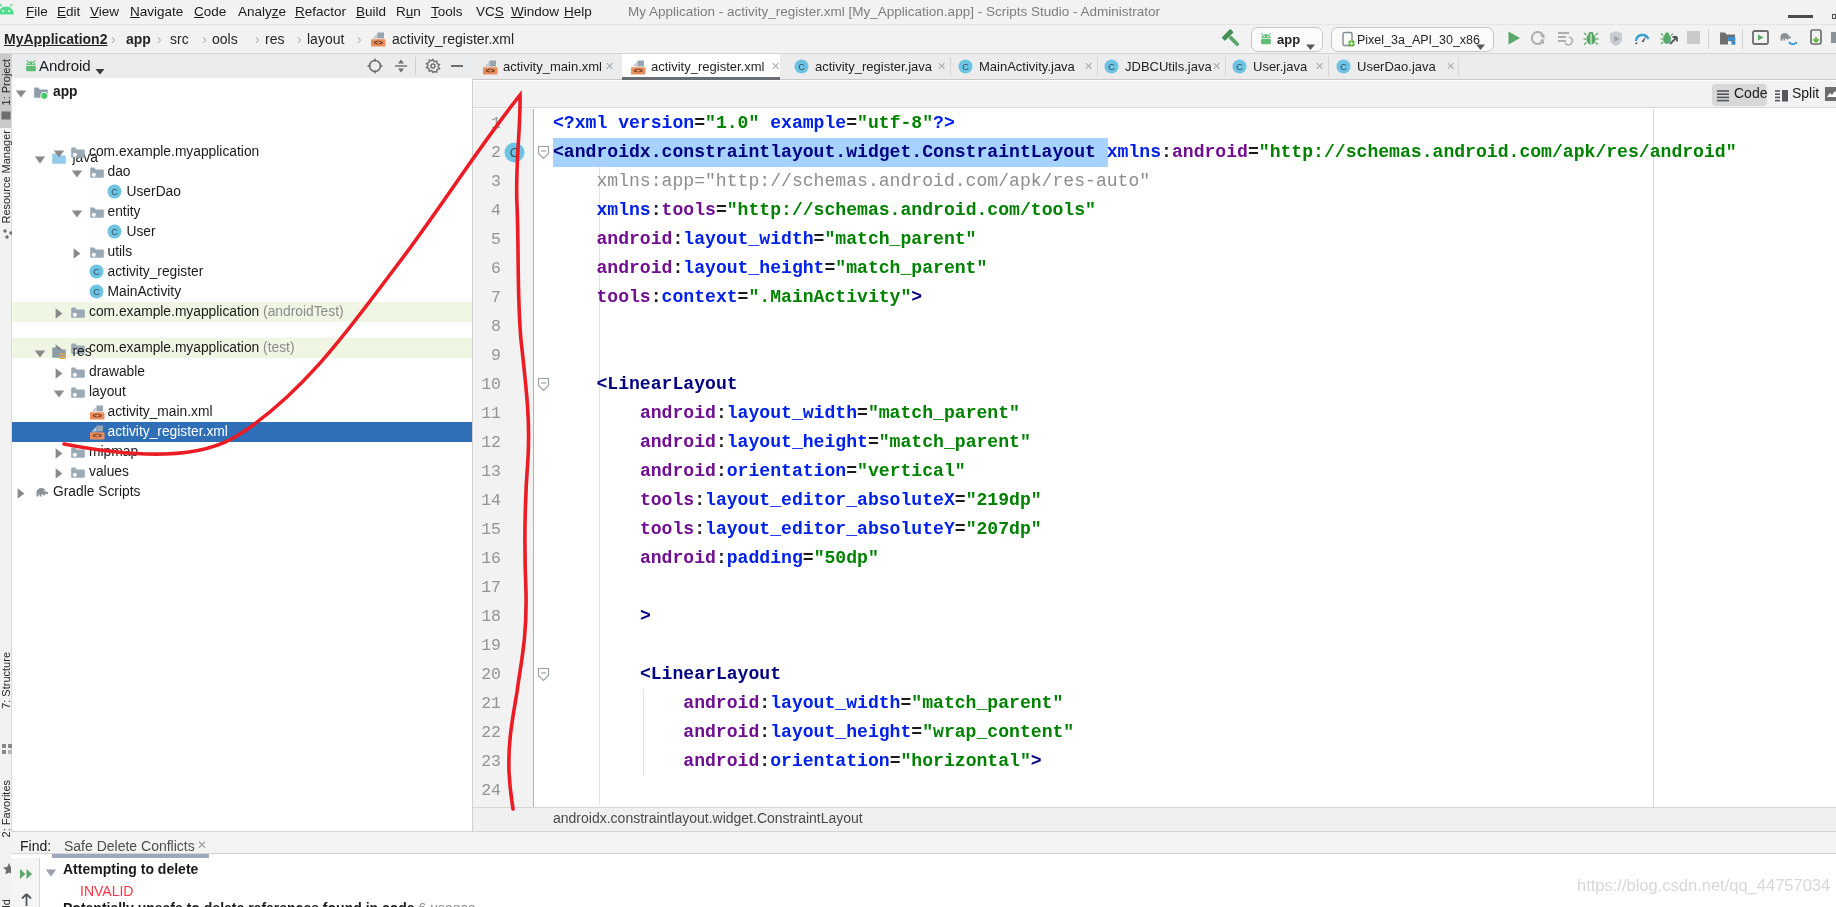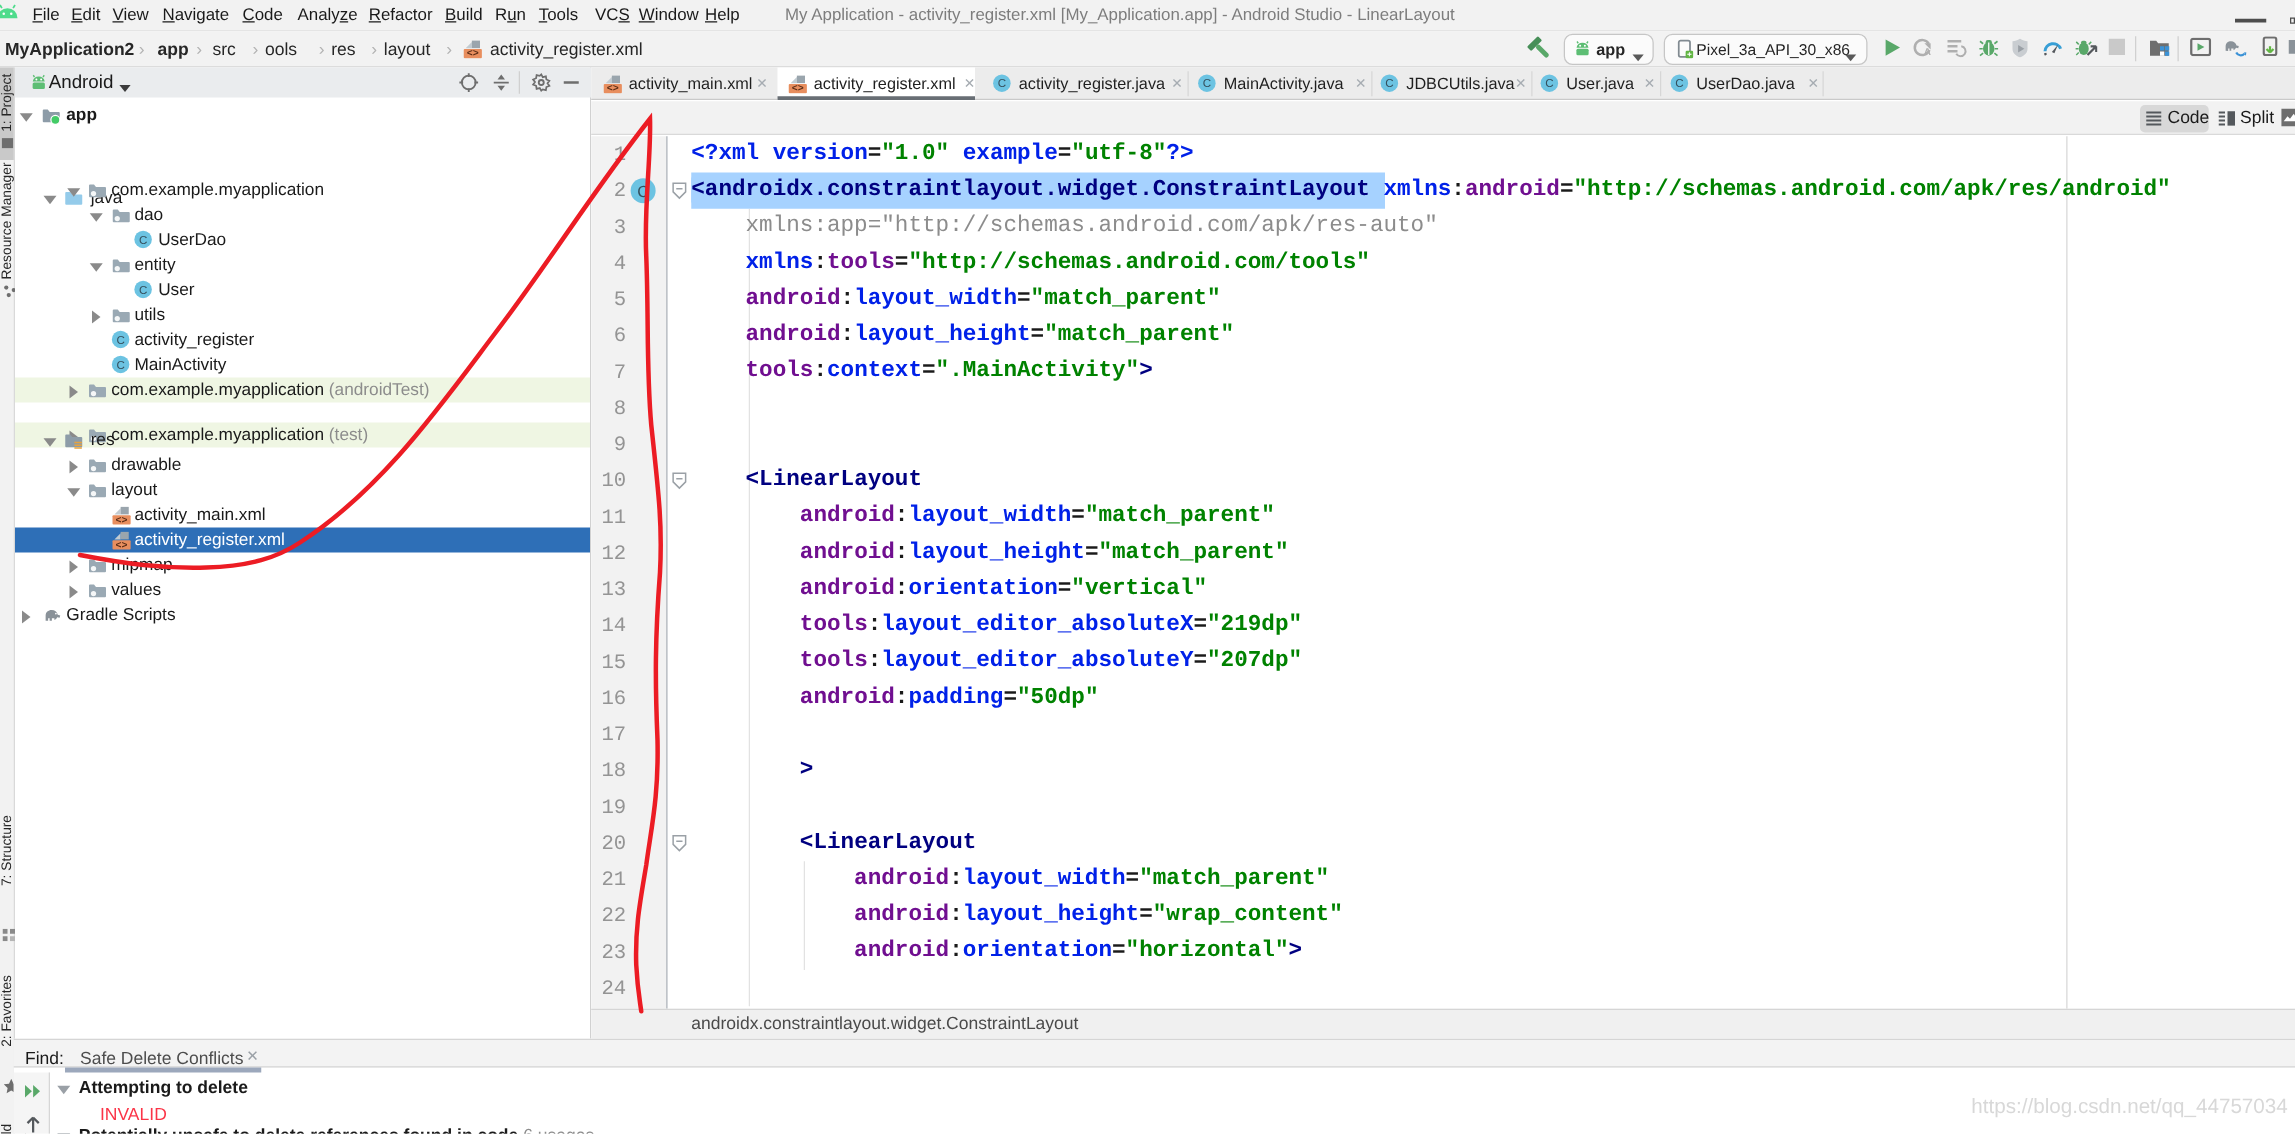--- a/index.html
+++ b/index.html
@@ -53,26 +53,26 @@
 <div class="menu" style="left:130px"><u>N</u>avigate</div>
 <div class="menu" style="left:194px"><u>C</u>ode</div>
 <div class="menu" style="left:238px">Analy<u>z</u>e</div>
 <div class="menu" style="left:295px"><u>R</u>efactor</div>
 <div class="menu" style="left:356px"><u>B</u>uild</div>
 <div class="menu" style="left:396px">R<u>u</u>n</div>
 <div class="menu" style="left:431px"><u>T</u>ools</div>
 <div class="menu" style="left:476px">VC<u>S</u></div>
 <div class="menu" style="left:511px"><u>W</u>indow</div>
 <div class="menu" style="left:564px"><u>H</u>elp</div>
-<div class="title">My Application - activity_register.xml [My_Application.app] - Android Studio - LinearLayout</div>
+<div class="title">My Application - activity_register.xml [My_Application.app] - Scripts Studio - Administrator</div>
 <div class="abs" style="left:1788px;top:15px;width:25px;height:3px;background:#4d4d4d"></div>
 <div class="abs" style="left:1832px;top:14px;width:4px;height:5px;border:1.5px solid #4d4d4d"></div>
 </div>
 <div class="abs toolbar">
-<div class="bc" style="left:4px;font-weight:bold;">MyApplication2</div>
+<div class="bc" style="left:4px;font-weight:bold;text-decoration:underline;">MyApplication2</div>
 <div class="bc" style="left:126px;font-weight:bold;">app</div>
 <div class="bc" style="left:170px;text-align:center;">src</div>
 <div class="bc" style="left:212px;">ools</div>
 <div class="bc" style="left:265px;">res</div>
 <div class="bc" style="left:307px;">layout</div>
 <div class="bc bcsep" style="left:111px">›</div>
 <div class="bc bcsep" style="left:157px">›</div>
 <div class="bc bcsep" style="left:202px">›</div>
 <div class="bc bcsep" style="left:255px">›</div>
 <div class="bc bcsep" style="left:297px">›</div>

